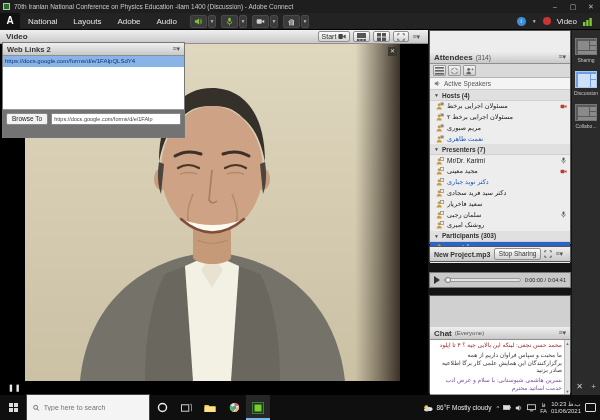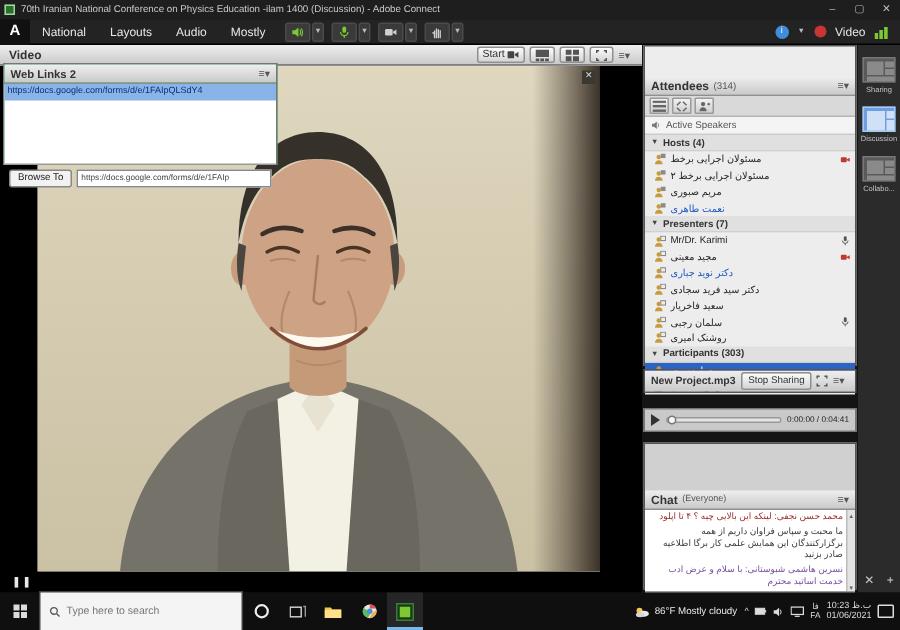--- a/index.html
+++ b/index.html
@@ -44,21 +44,21 @@
   #video-header .controls { margin-left:auto; display:flex; align-items:center; gap:3px; padding-right:4px; }
   .vbtn { height:11px; background:linear-gradient(#fcfcfc,#d4d4d4); border:1px solid #8f8f8f;
     border-radius:2px; display:inline-flex; align-items:center; font-size:7px; color:#333; padding:0 3px; gap:2px; }
   #video-content { left:0; top:14px; width:428px; height:351px; background:#000; }
   #video-frame { left:25px; top:0; width:375px; height:337px; background:#d8cfb6; overflow:hidden; }
   #video-close { right:3px; top:3px; width:9px; height:9px; background:#3a382f; color:#ddd;
     font-size:6px; line-height:9px; text-align:center; }
   #pause-icon { left:8px; bottom:3px; color:#e8e8e8; font-size:7px; letter-spacing:1px; }
 
   
-  #weblinks-pod { left:2px; top:12px; width:183px; height:68px; border:1px solid #777; background:#22c55e; }
+  #weblinks-pod { left:2px; top:12px; width:183px; height:96px; border:1px solid #777; background:#737373; }
   #weblinks-header { height:13px; font-size:7.5px; padding-left:4px; }
   #weblinks-title { font-weight:bold; }
   #weblinks-body { height:54px; background:#fff; border-bottom:1px solid #999; }
   #weblink-row { height:11px; background:#8ab4e8; color:#0b2e7a; font-size:6px; line-height:11px;
     padding:0 2px; white-space:nowrap; overflow:hidden; }
   #weblinks-footer { height:17px; display:flex; align-items:center; gap:3px; padding:0 3px; }
   #browse-btn { height:12px; background:#f2f2f2; border:1px solid #888; border-radius:2px;
     font-size:6.5px; color:#222; padding:0 5px; line-height:10px; }
   #url-field { flex:1; height:12px; background:#fff; border:1px solid #888; font-size:5.5px;
     color:#444; line-height:11px; padding:0 2px; white-space:nowrap; overflow:hidden; }
@@ -133,21 +133,21 @@
     white-space:nowrap; }
   #layout-actions { position:absolute; bottom:4px; left:0; width:28px; display:flex;
     justify-content:space-around; color:#ccc; font-size:8px; }
 
   
   #taskbar { left:0; top:395px; width:600px; height:25px; background:#0f0f0f; display:flex;
     align-items:center; color:#e8e8e8; }
   #start-btn { width:26px; height:25px; display:flex; align-items:center; justify-content:center; }
   #win-logo { width:9px; height:9px; display:grid; grid-template-columns:4px 4px; grid-gap:1px; }
   #win-logo div { background:#dcdcdc; }
-  #search-box { width:136px; height:25px; background:#f4f4f4; display:flex; align-items:center;
+  #search-box { width:124px; height:25px; background:#f4f4f4; display:flex; align-items:center;
     gap:4px; padding:13px 6px; border:1px solid #444; }
   #search-box input { border:none; background:transparent; font-size:7px; color:#444; width:120px; outline:none; }
   .tb-app { width:24px; height:25px; display:flex; align-items:center; justify-content:center; }
   .tb-app.active { background:#262626; box-shadow:inset 0 -2px 0 #76b9ed; }
   #tb-right { margin-left:auto; display:flex; align-items:center; gap:5px; padding-right:4px; }
   #weather { display:flex; align-items:center; gap:3px; font-size:6.5px; }
   #tray { display:flex; align-items:center; gap:4px; font-size:6px; color:#ddd; }
   #lang-ind { text-align:center; font-size:5.5px; line-height:6px; }
   #clock { text-align:center; font-size:6px; line-height:7px; }
   #action-center { width:11px; height:9px; border:1px solid #ddd; border-radius:1px; }
@@ -161,22 +161,22 @@
   <span class="spacer"></span>
   <span class="wctl">–</span>
   <span class="wctl">▢</span>
   <span class="wctl">✕</span>
 </div>
 
 <div id="menubar" class="abs">
   <div id="adobe-logo">A</div>
   <span class="menu-item">National</span>
   <span class="menu-item">Layouts</span>
+  <span class="menu-item">Adobe</span>
   <span class="menu-item">Audio</span>
-  <span class="menu-item">Mostly</span>
 
   <span class="iconbtn">
     <svg width="9" height="9" viewBox="0 0 10 10">
         <polygon points="1,3.5 3,3.5 5.5,1.5 5.5,8.5 3,6.5 1,6.5" fill="#7ec832"></polygon>
         <path d="M6.5 3 Q8 5 6.5 7 M7.5 2 Q9.7 5 7.5 8" stroke="#7ec832" stroke-width="0.8" fill="none"></path>
       </svg>
   </span>
     <span class="caretbtn">▼</span>
 
   <span class="iconbtn">

